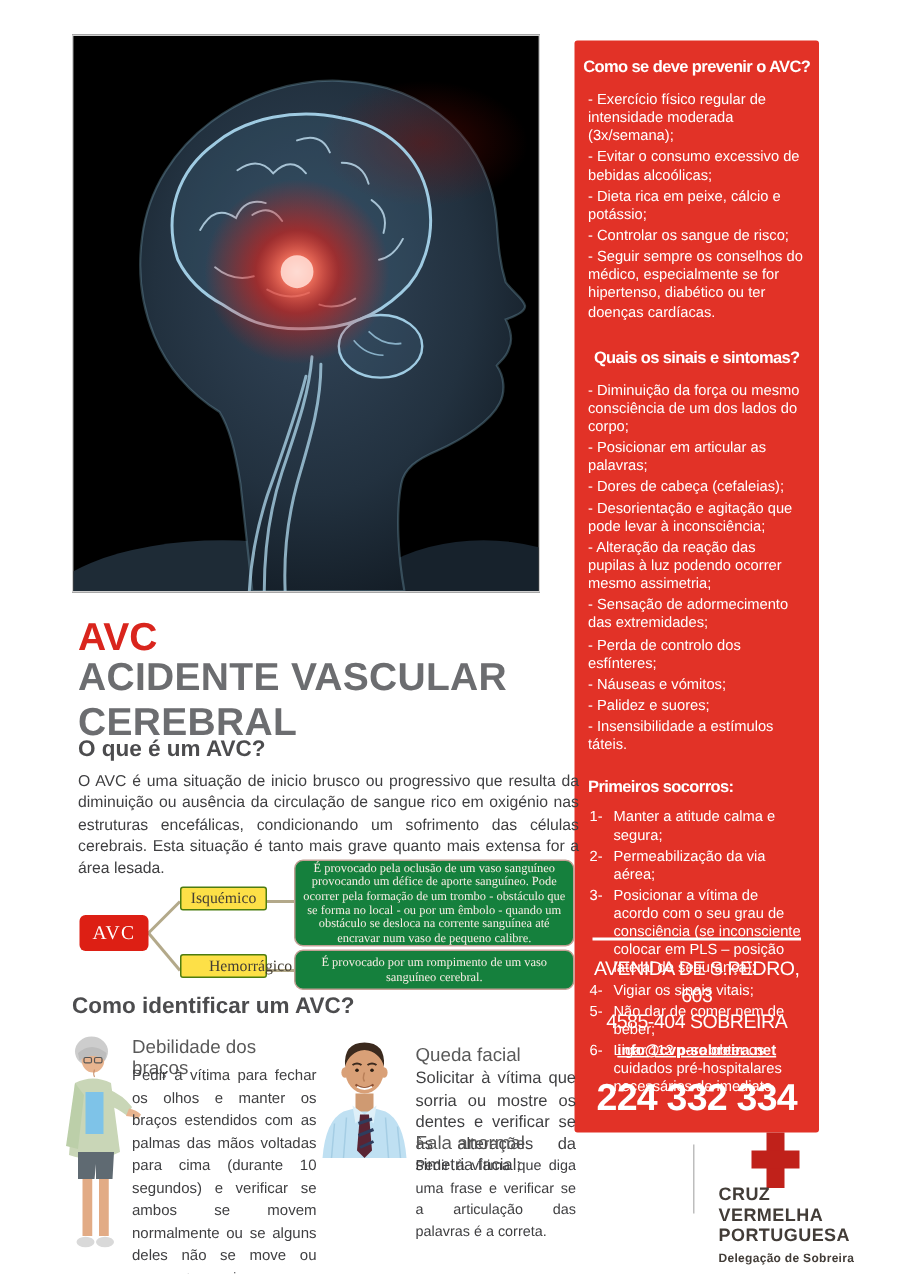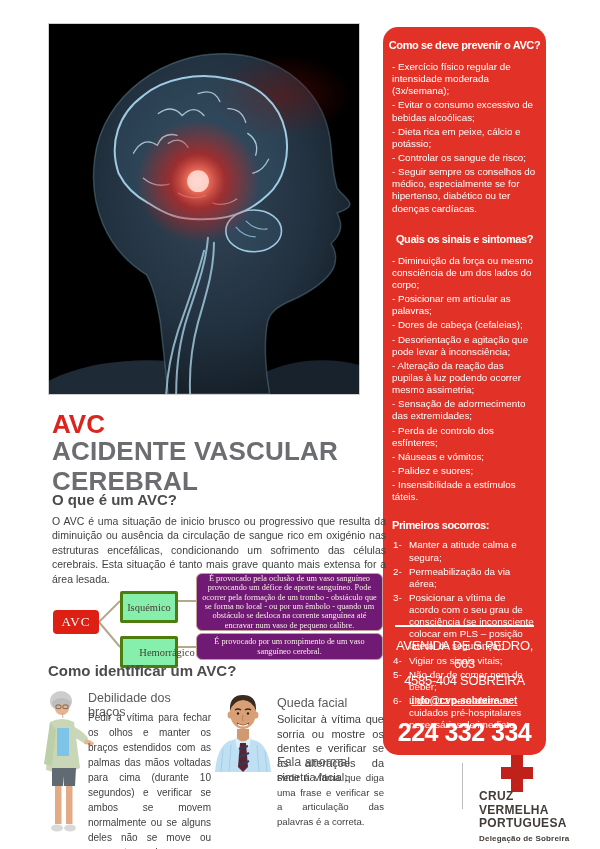--- a/index.html
+++ b/index.html
@@ -9,21 +9,21 @@
     font-family:"Liberation Sans", sans-serif; overflow:hidden;
   }
   
   .hero { position:absolute; left:48px; top:23px; width:312px; height:372px;
           background:#000; border:1px solid #cfcfcf; }
   .hero svg { display:block; width:100%; height:100%; }
 
   
   .sidebar {
     position:absolute; left:383px; top:27px; width:163px; height:728px;
-    background:#e23227; color:#fff; border-radius:15px;
+    background:#e23227; color:#fff; border-radius:2px;
     padding:12px 9px 6px 9px; overflow:hidden;
   }
   .sb-h { font-size:11px; font-weight:bold; text-align:center; letter-spacing:-0.4px;
           white-space:nowrap; margin:0 -4px 10px -4px; }
   .sb-h.left { text-align:left; white-space:normal; margin:16px 0 8px 0; }
   .sb-list { list-style:none; font-size:9.8px; line-height:1.24; }
   .sb-list li { margin-bottom:2px; }
   .sb-list.dash li::before { content:"- "; }
   .sb-list.num { counter-reset:fa; }
   .sb-list.num li { counter-increment:fa; position:relative; padding-left:17px; margin-bottom:2px; }
@@ -45,25 +45,25 @@
   .what-p { position:absolute; left:52px; top:514px; width:334px; font-size:10.5px;
             color:#3f3f41; line-height:1.38; text-align:justify; }
 
   
   .diagram { position:absolute; left:48px; top:570px; width:336px; height:96px; }
   .diagram svg.lines { position:absolute; left:0; top:0; width:100%; height:100%; }
   .dg-box { position:absolute; display:flex; align-items:center; justify-content:center;
             font-family:"Liberation Serif", serif; text-align:center; }
   .dg-root { left:5px; top:40px; width:46px; height:24px; background:#dd1f14; color:#fff;
              font-size:13px; border-radius:4px; letter-spacing:1px; }
-  .dg-branch { width:58px; height:32px; background:#86efac; color:#453f33; font-size:10.5px;
-               border:3px solid #4d7c0f; border-radius:2px; }
+  .dg-branch { width:58px; height:16px; background:#fde047; color:#453f33; font-size:10.5px;
+               border:1px solid #4d7c0f; border-radius:2px; }
   .dg-b1 { left:72px; top:21px; }
   .dg-b2 { left:72px; top:66px;padding-left:36px; }
-  .dg-desc { background:#701a75; border:1.5px solid #c2a095; border-radius:6px;
+  .dg-desc { background:#15803d; border:1.5px solid #c2a095; border-radius:6px;
              color:#f6ece3; font-size:8.3px; line-height:1.12; padding:2px 3px; }
   .dg-d1 { left:148px; top:3px;  width:187px; height:58px; }
   .dg-d2 { left:148px; top:63px; width:187px; height:27px; }
 
   
   .ident-h { left:48px; top:662px; }
   .col-title { position:absolute; font-size:12.5px; color:#595959; text-align:left; }
   .col-text  { position:absolute; font-size:10px; color:#3f3f41; text-align:justify; line-height:15px; }
   .ct1 { left:88px;  top:691px; width:122px; }
   .cp1 { left:88px;  top:710px; width:123px; }

